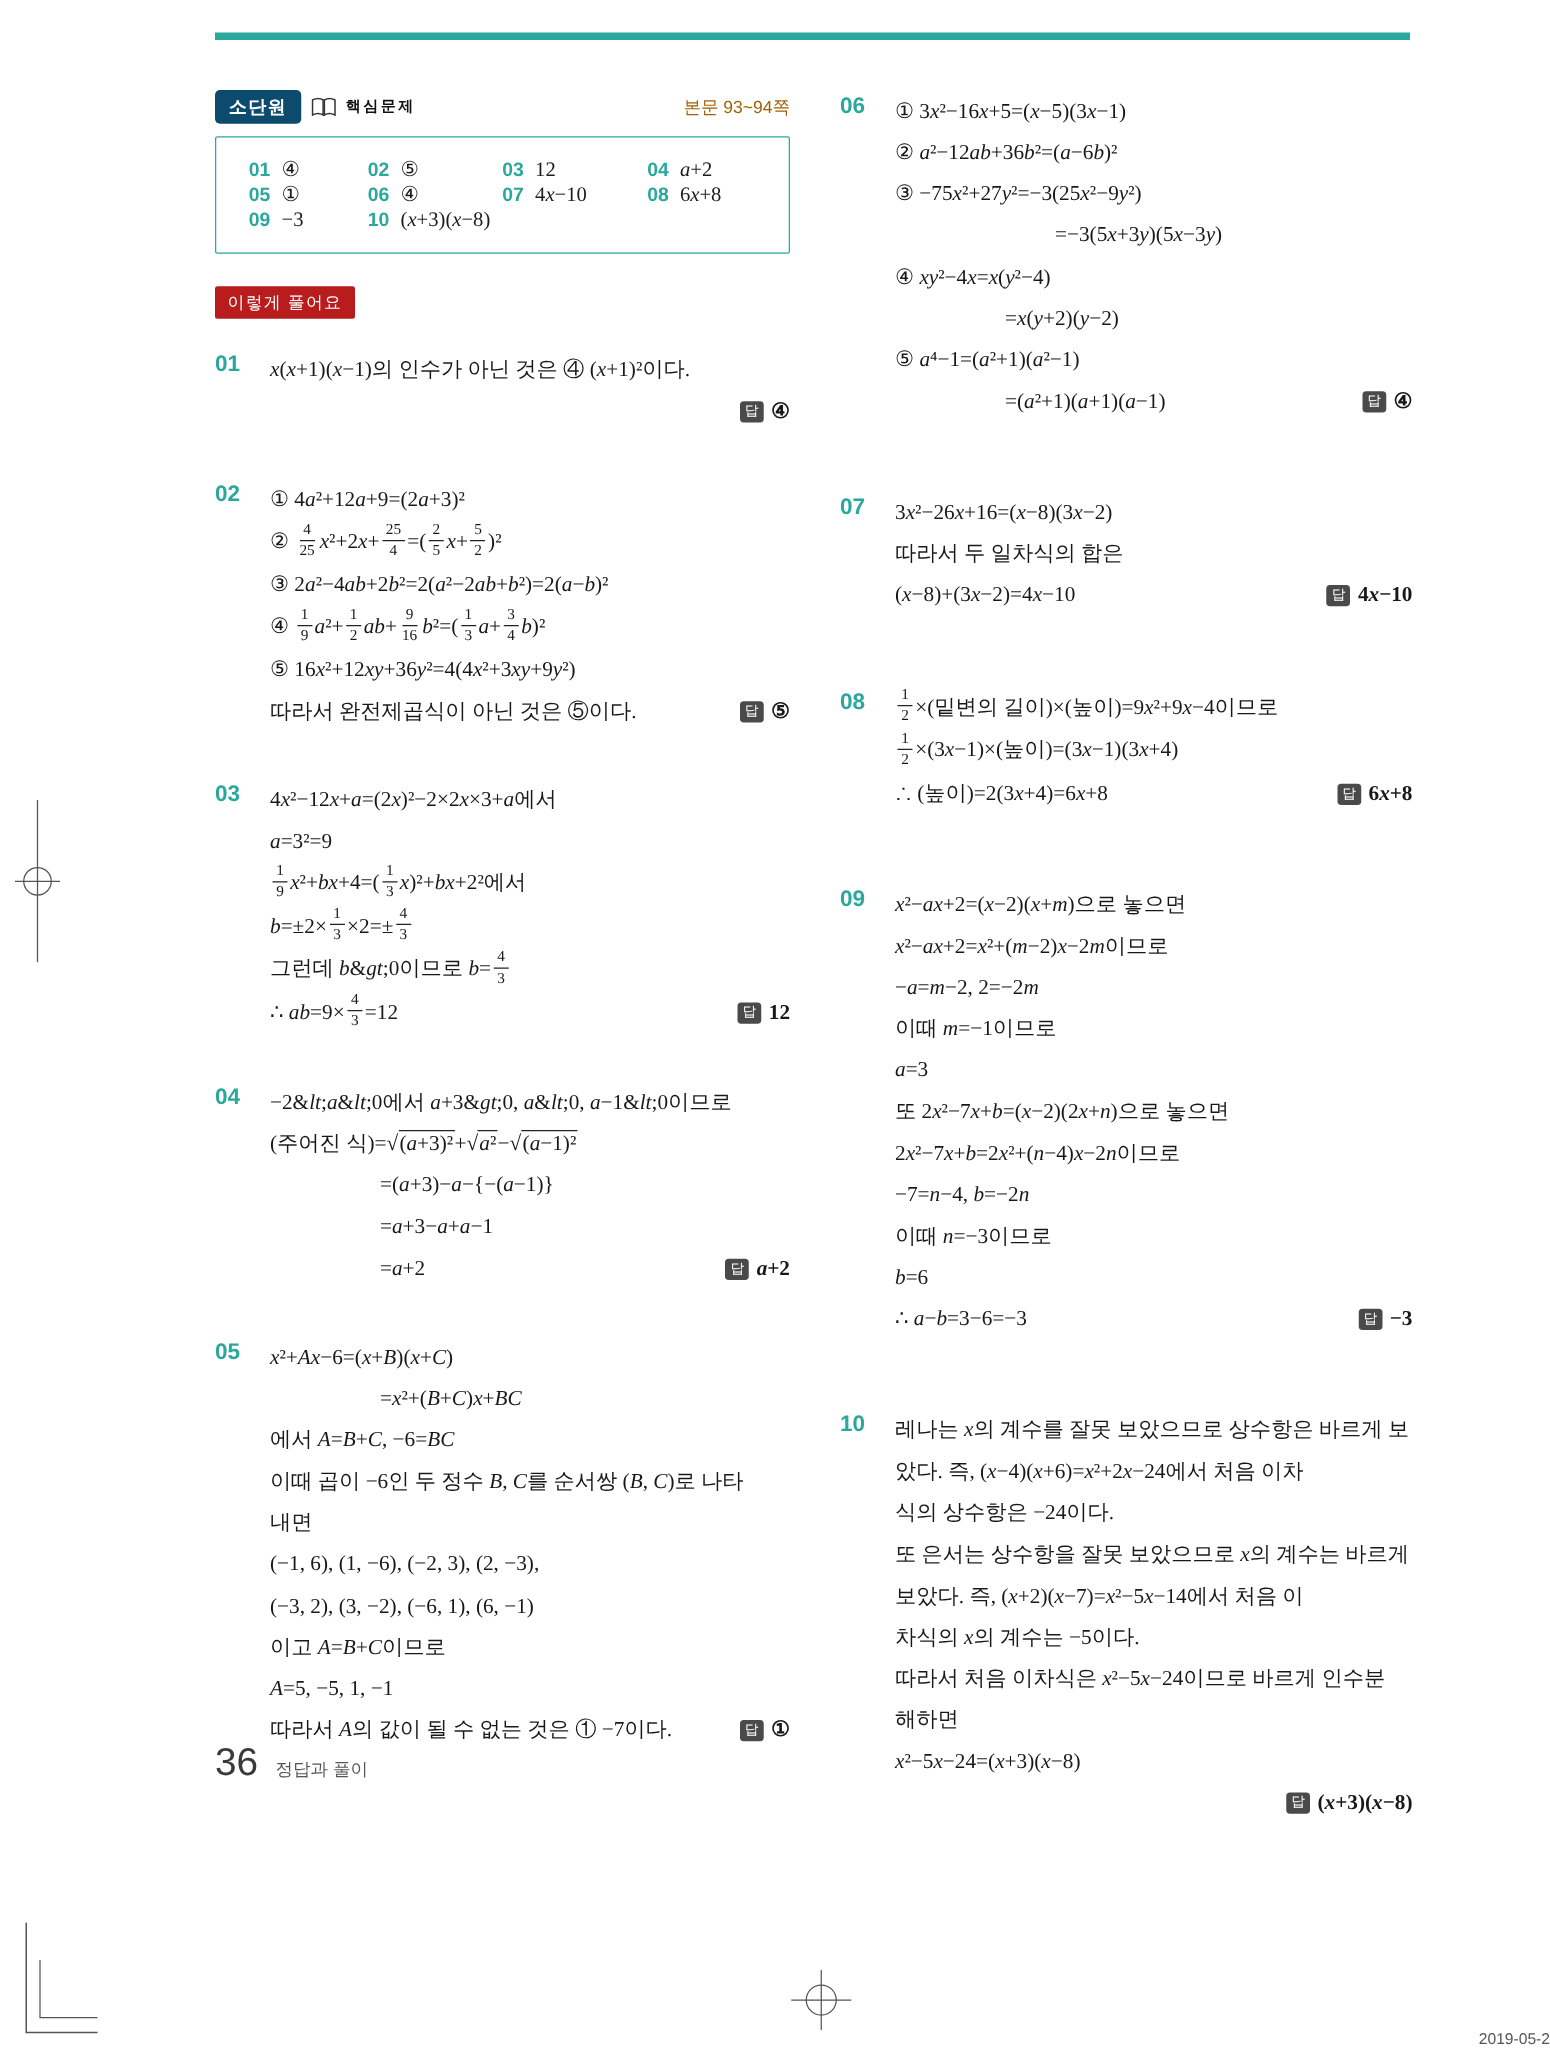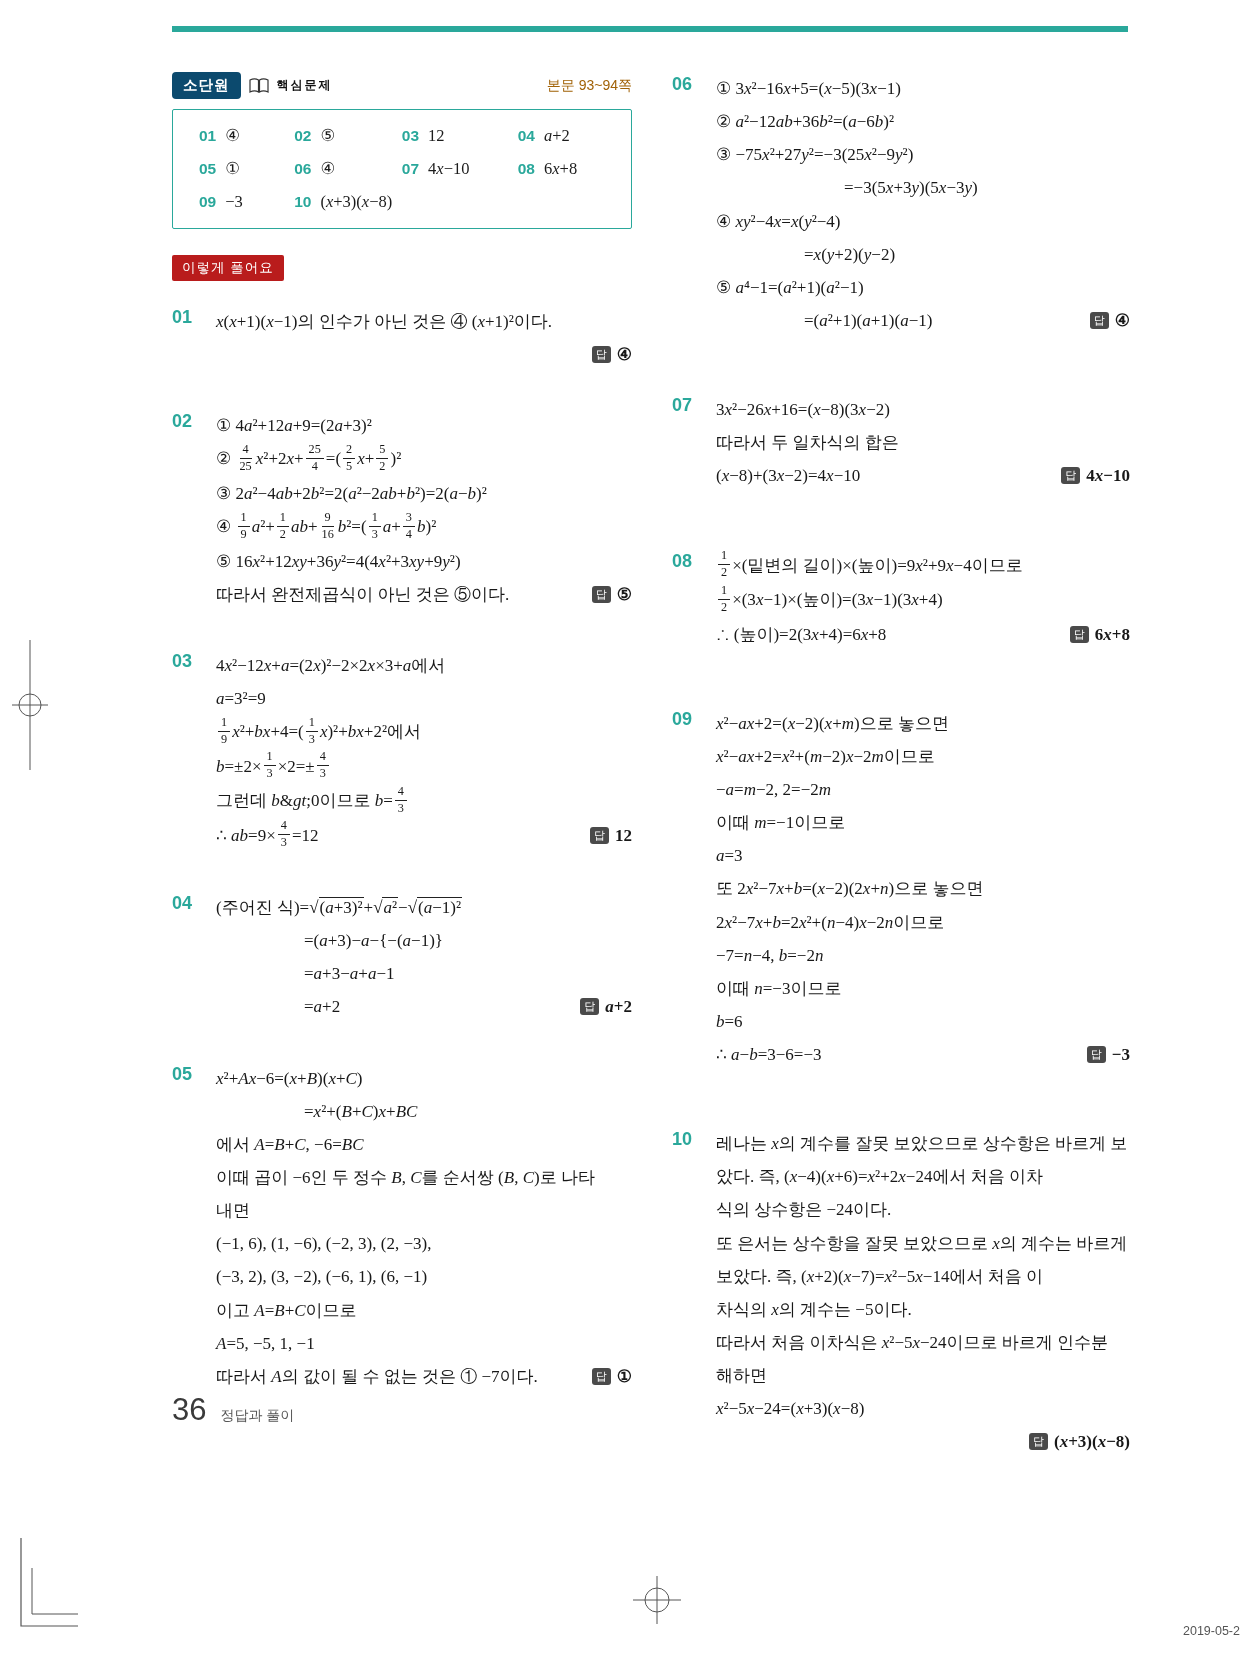--- a/index.html
+++ b/index.html
@@ -20,21 +20,21 @@
   
   .header-row{display:flex;align-items:center;justify-content:space-between;margin-bottom:10px;}
   .header-left{display:flex;align-items:center;gap:8px;}
   .badge-sodan{background:#0c4a6e;color:#fff;font-size:14.5px;font-weight:bold;padding:4px 11px;border-radius:4px;letter-spacing:1px;}
   .book-icon{display:inline-flex;align-items:center;}
   .header-title{font-size:12px;font-weight:bold;letter-spacing:2px;color:#111;}
   .page-ref{font-size:14px;color:#a16207;}
 
   
   .answer-box{border:1.6px solid #2aa89b;border-radius:2px;padding:16px 18px 16px 26px;margin-bottom:24px;background:#fff;}
-  .answer-grid{display:grid;grid-template-columns:23% 26% 28% 23%;row-gap:13px;}
+  .answer-grid{display:grid;grid-template-columns:23% 26% 28% 23%;}
   .ans-item{font-family:"Liberation Serif","DejaVu Serif",serif;font-size:16.5px;white-space:nowrap;}
   .ans-item .num{color:#2aa89b;font-weight:bold;font-family:"Liberation Sans","DejaVu Sans",sans-serif;font-size:15.5px;margin-right:9px;}
   .ans-item.span2{grid-column:span 2;}
 
   .howto-badge{display:inline-block;background:#b91c1c;color:#fff;font-size:13.5px;padding:4px 10px;margin:2px 2px 24px 0;border-radius:2px;letter-spacing:1px;}
 
   
   .solution{display:flex;margin-bottom:38px;}
   .col-right .solution{margin-bottom:56px;}
   .sol-num{width:44px;flex:none;color:#2aa89b;font-weight:bold;font-size:18px;padding-top:2px;}
@@ -207,20 +207,23 @@
                 <span class="fd">3</span>
               </span>=12</span>
             <span class="ans-tag"><span class="ans-chip">답</span><span class="ans-val">12</span></span>
           </div>
         </div>
       </div>
       <div class="solution">
         <div class="sol-num">04</div>
         <div class="sol-body">
           <div class="sol-line">
+            <span class="line-text">−2&amp;<i>l</i><i>t</i>;<i>a</i>&amp;<i>l</i><i>t</i>;0에서 <i>a</i>+3&amp;<i>g</i><i>t</i>;0, <i>a</i>&amp;<i>l</i><i>t</i>;0, <i>a</i>−1&amp;<i>l</i><i>t</i>;0이므로</span>
+          </div>
+          <div class="sol-line">
             <span class="line-text">(주어진 식)=<span class="sqrt"><span class="rsym">√</span><span class="rad">(<i>a</i>+3)²</span></span>+<span class="sqrt"><span class="rsym">√</span><span class="rad"><i>a</i>²</span></span>−<span class="sqrt"><span class="rsym">√</span><span class="rad">(<i>a</i>−1)²</span></span></span>
           </div>
           <div class="sol-line ind1">
             <span class="line-text">=(<i>a</i>+3)−<i>a</i>−{−(<i>a</i>−1)}</span>
           </div>
           <div class="sol-line ind1">
             <span class="line-text">=<i>a</i>+3−<i>a</i>+<i>a</i>−1</span>
           </div>
           <div class="sol-line ind1">
             <span class="line-text">=<i>a</i>+2</span>

